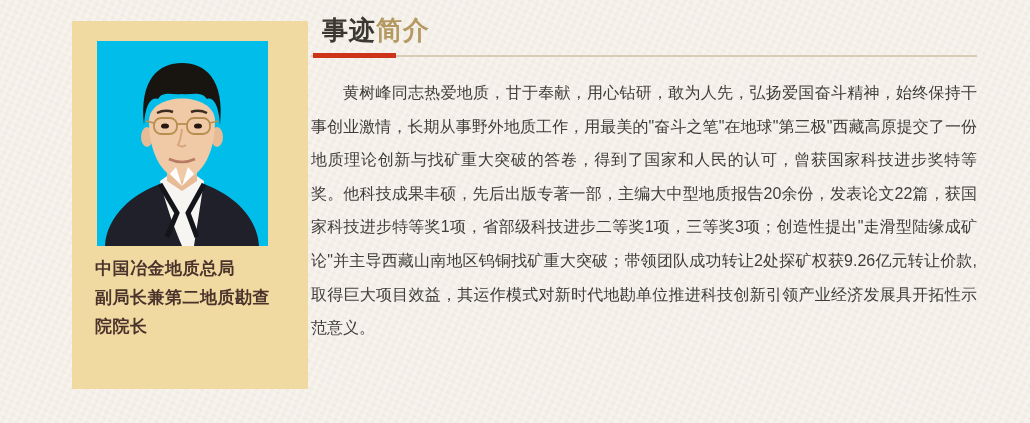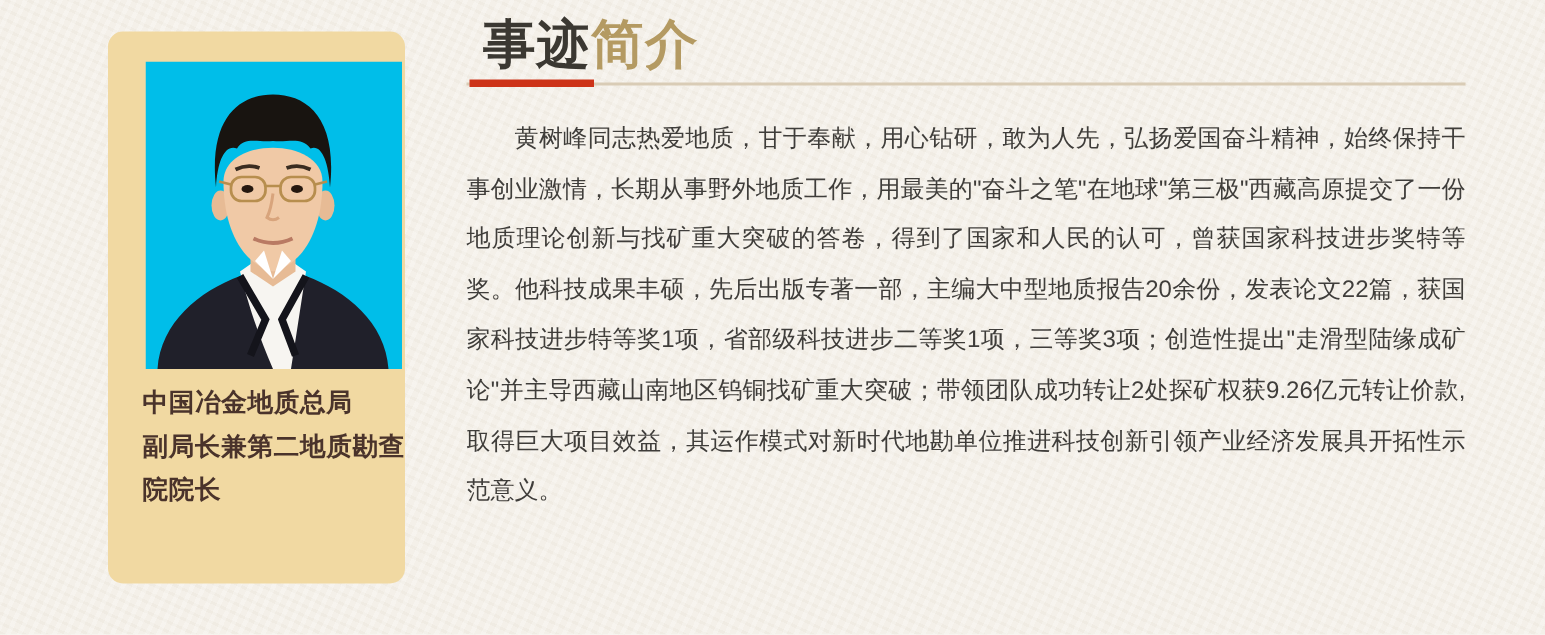--- a/index.html
+++ b/index.html
@@ -8,40 +8,39 @@
     width:1030px;height:423px;
     background:
       repeating-linear-gradient(115deg, rgba(255,255,255,0.25) 0 3px, rgba(0,0,0,0) 3px 7px),
       repeating-linear-gradient(25deg, rgba(222,215,200,0.18) 0 2px, rgba(0,0,0,0) 2px 6px),
       #f4f0e9;
     overflow:hidden;
     font-family:"Liberation Sans","DejaVu Sans",sans-serif;
   }
   .card{
     position:absolute;left:72px;top:21px;
-    width:198px;height:368px;
+    width:236px;height:368px;
     background:#f1d9a2;
-    border-radius:10px;
   }
   .photo{
     position:absolute;left:25px;top:20px;
     width:171px;height:205px;
     display:block;
   }
   .caption{
     position:absolute;left:23px;top:233px;width:180px;
     font-size:17px;line-height:29px;font-weight:bold;
     color:#4a332b;letter-spacing:0.5px;
   }
   .content{
     position:absolute;left:311px;top:0;width:666px;
   }
   .title{
     margin:0;padding:14px 0 0 11px;
-    font-size:35px;line-height:32px;font-weight:bold;
+    font-size:26px;line-height:32px;font-weight:bold;
     letter-spacing:1px;color:#3b3832;
   }
   .title .accent{color:#b49a62;}
   .rule{
     position:relative;margin-top:9px;height:0;
     border-bottom:2px solid #d9ccb6;
   }
   .red-bar{
     position:absolute;left:2px;top:-2px;
     width:83px;height:5px;background:#cd3318;

